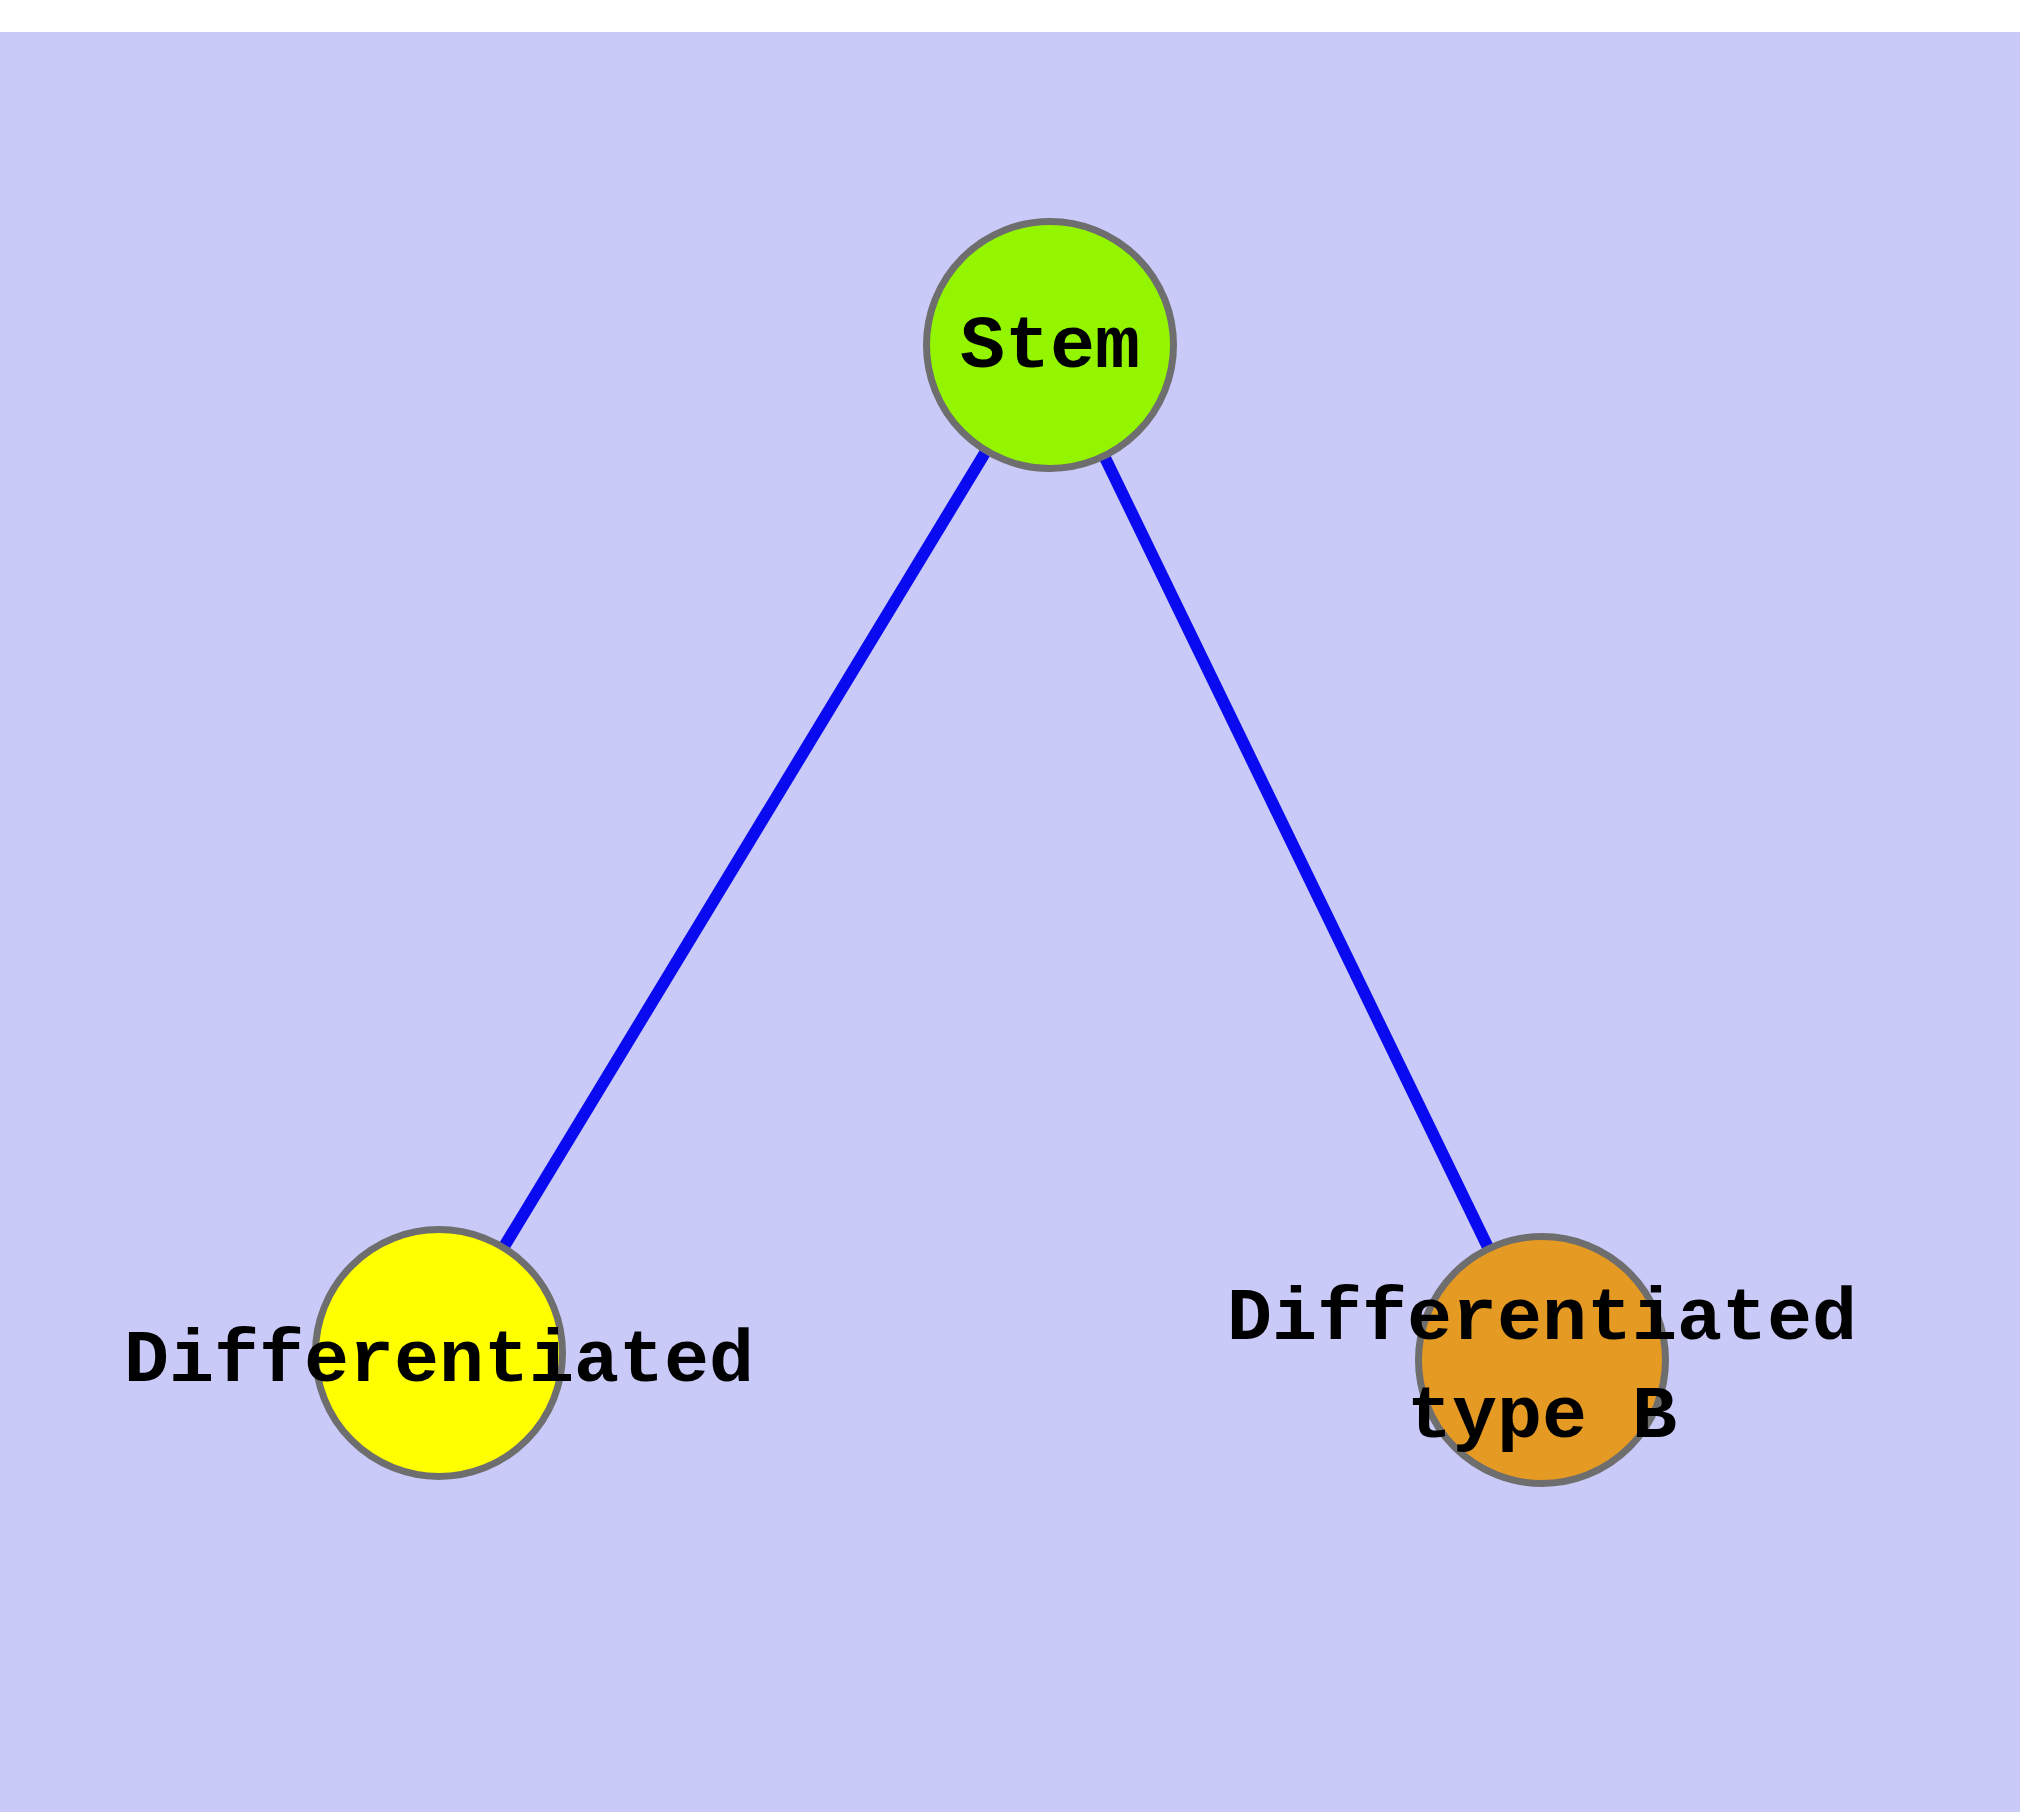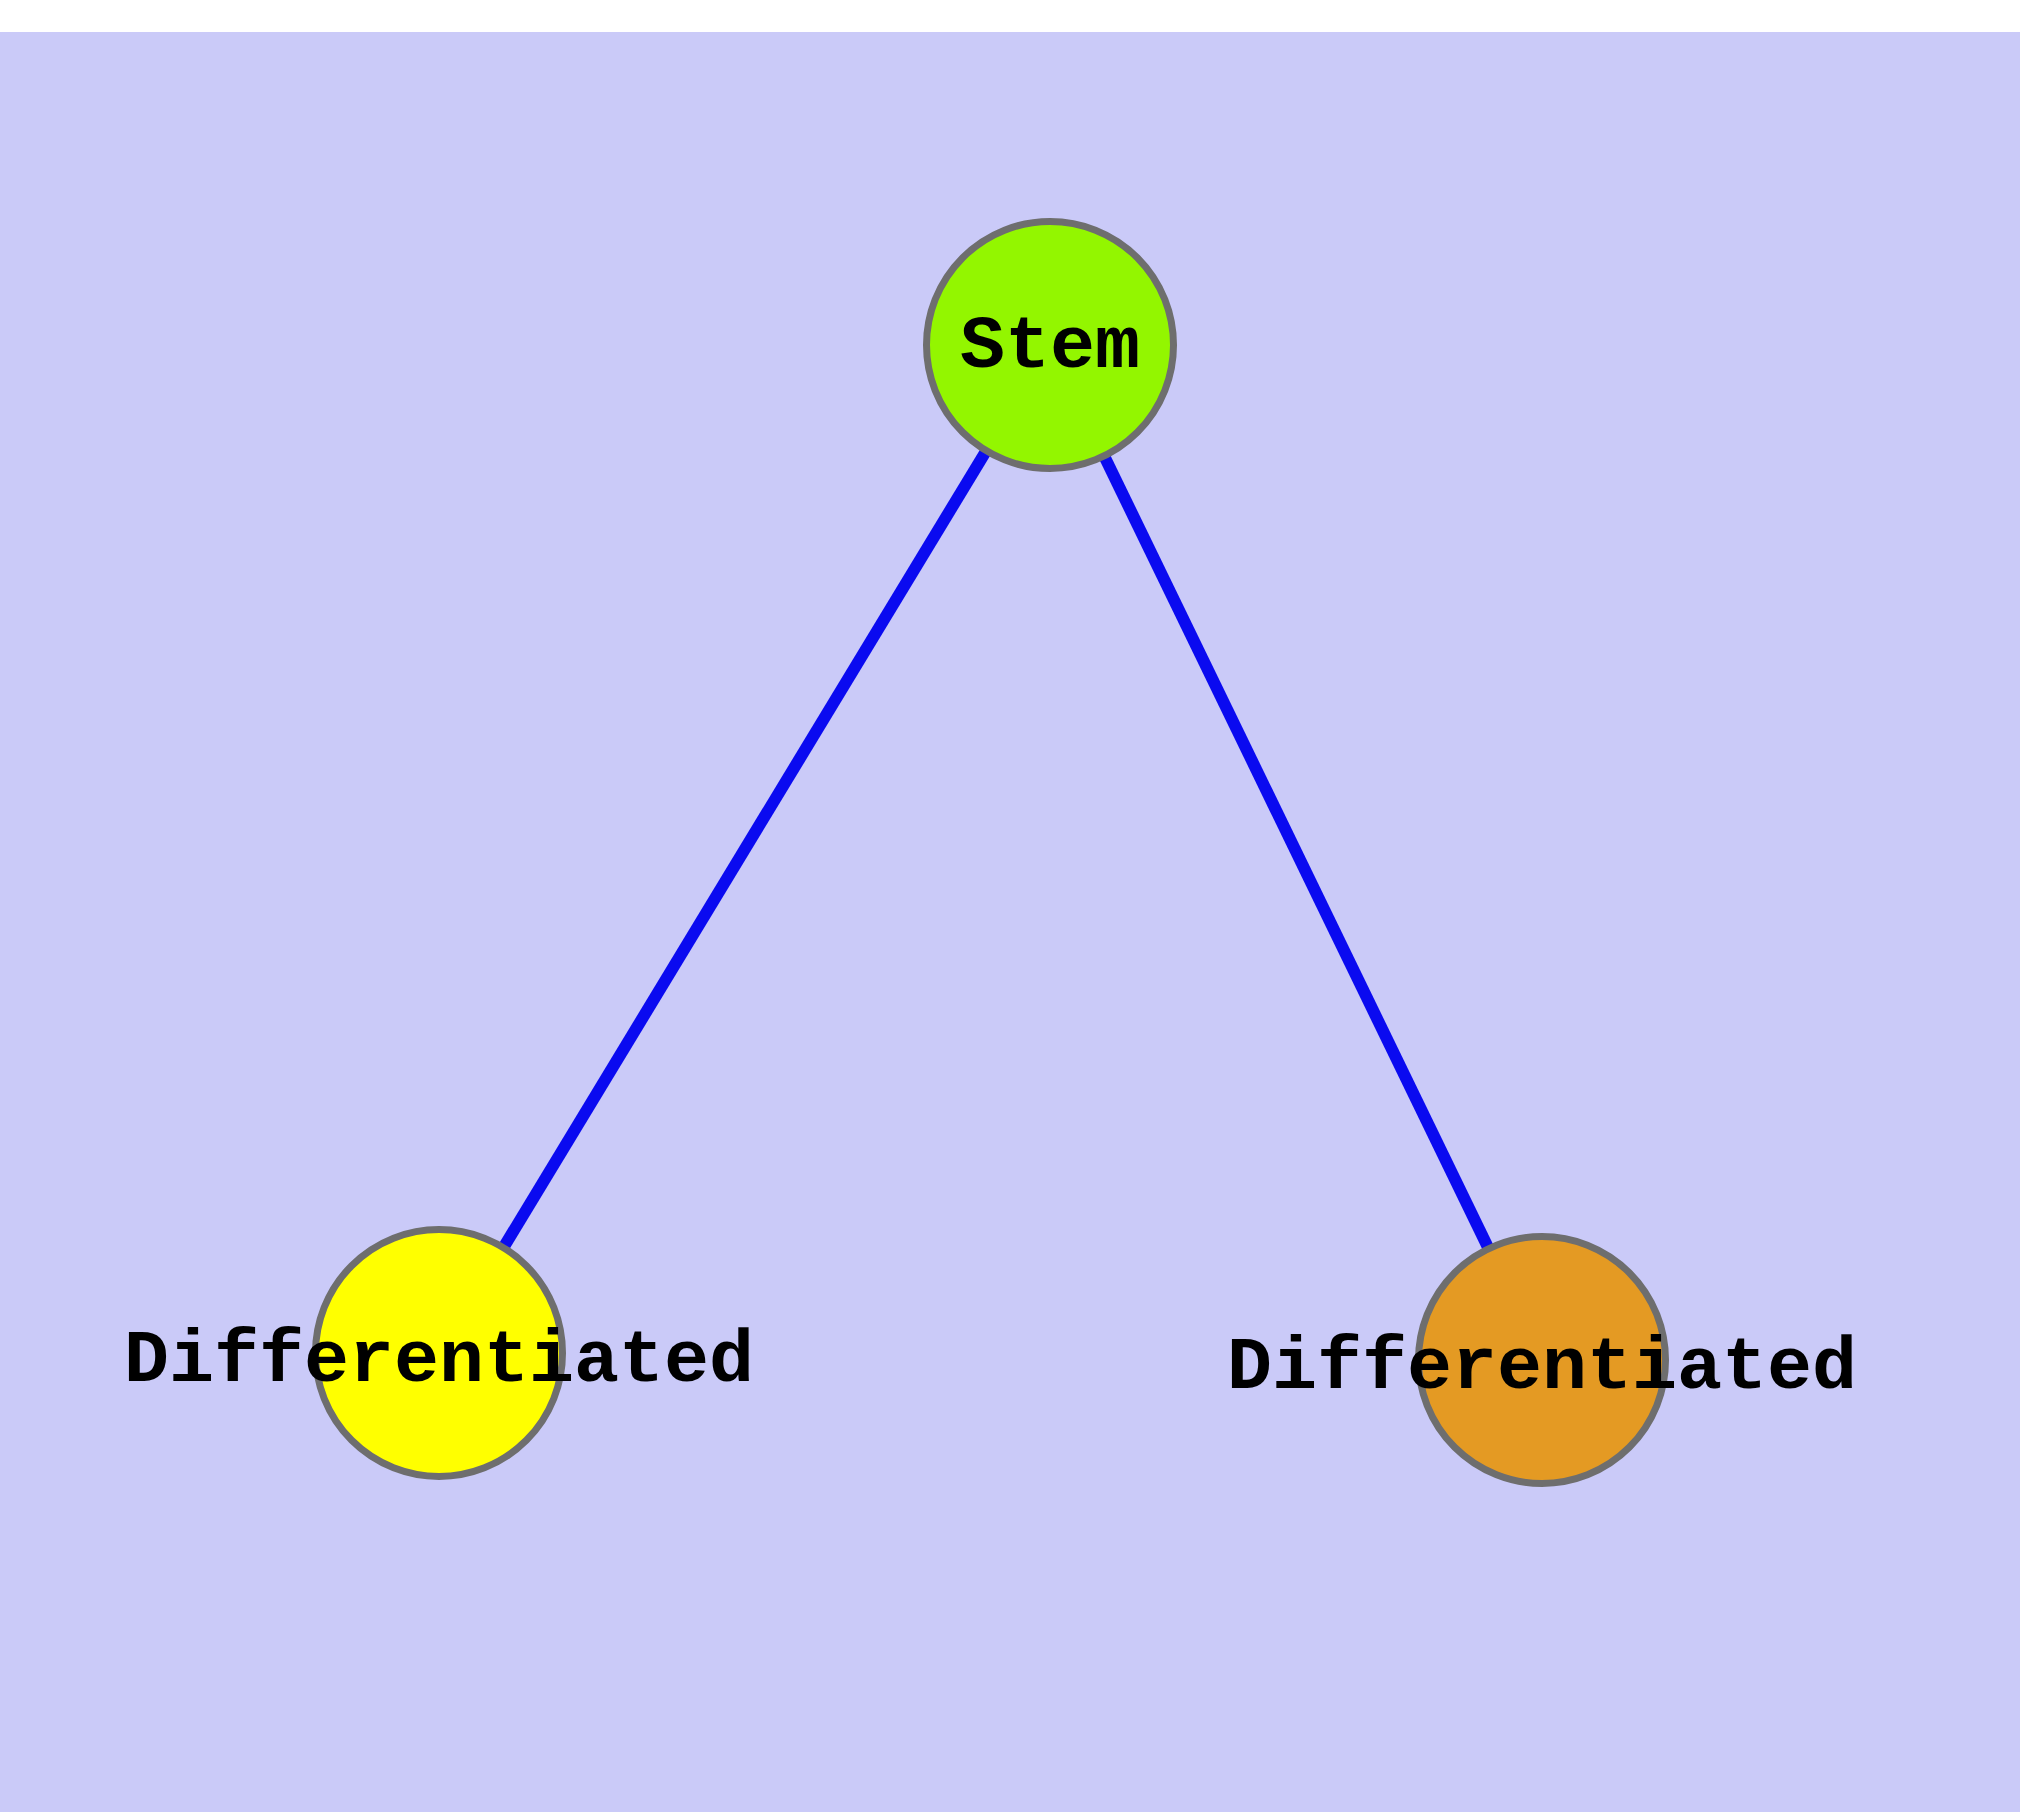--- a/index.html
+++ b/index.html
@@ -78,17 +78,18 @@
 
   <div class="node" style="height: 254px; width: 254px; left: 312px; top: 1198px; background: rgb(255, 255, 0); border-color: rgb(110, 110, 110);">
     <div class="label two-line">
       <span>Differentiated</span>
     </div>
   </div>
 
   <div class="node" style="height: 254px; width: 254px; left: 1415px; top: 1205px; background: rgb(228, 154, 35); border-color: rgb(110, 110, 110);">
     <div class="label two-line">
       <span>Differentiated</span>
+      <span>type B</span>
     </div>
   </div>
 
 </div>
 
 
 </body></html>

